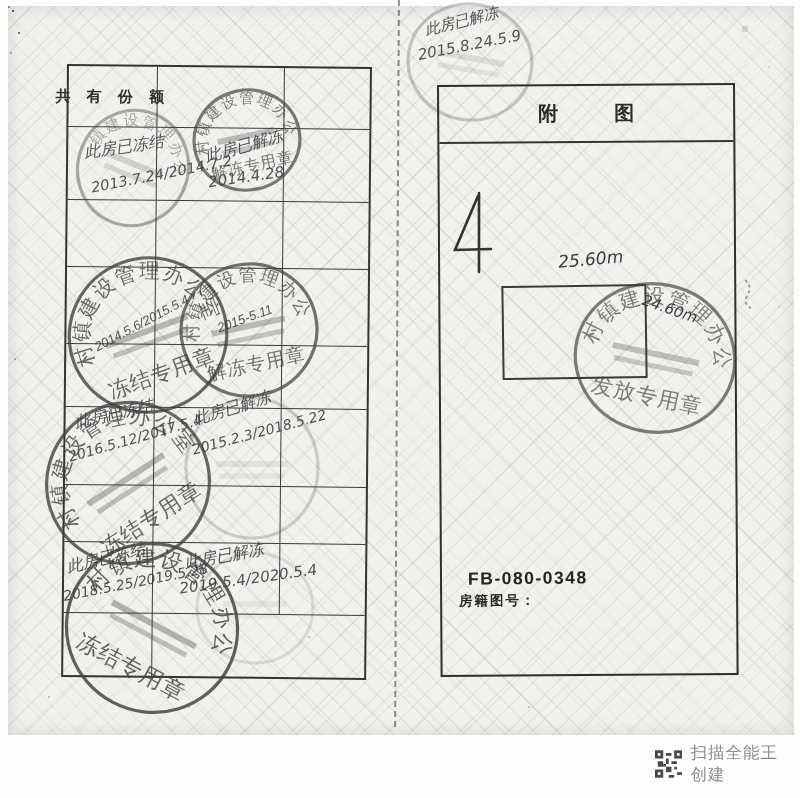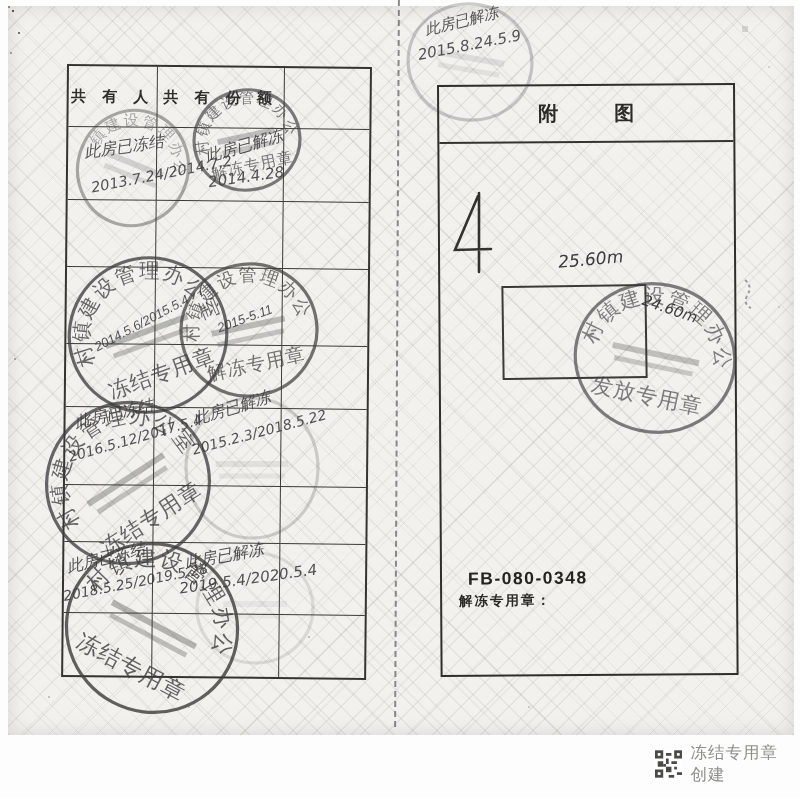--- a/index.html
+++ b/index.html
@@ -60,21 +60,20 @@
 
 <div id="stage">
   <div class="scan">
     <div class="watermark"></div>
     <div class="speckles"></div>
   </div>
 
   <div class="binding"></div>
 
   <div class="left-table">
-    <div class="cell hdr">共 有 人</div>
     <div class="cell hdr">共 有 份 额</div>
 
     <div class="cell"></div>
       <div class="cell"></div>
       <div class="cell"></div>
     <div class="cell"></div>
       <div class="cell"></div>
       <div class="cell"></div>
     <div class="cell"></div>
       <div class="cell"></div>
@@ -114,21 +113,21 @@
   </div>
 
   <div class="hw" style="left:424px;top:12px;font-size:15px;transform:rotate(-14deg)">此房已解冻</div>
   <div class="hw" style="left:417px;top:36px;font-size:15px;transform:rotate(-11deg)">2015.8.24.5.9</div>
 
   <div class="plot-rect"></div>
   <div class="dim" style="left:558px;top:249px;font-size:17px;transform:rotate(-5deg)">25.60m</div>
   <div class="dim" style="left:641px;top:300px;font-size:15px;transform:rotate(19deg)">24.60m</div>
 
   <div class="figure-code">FB-080-0348</div>
-  <div class="figure-label">解冻专用章：</div>
+  <div class="figure-label">房籍图号：</div>
 
   <svg id="overlay" viewBox="0 0 800 798">
       <g transform="translate(247,140) rotate(-12)">
         <ellipse cx="0" cy="0" rx="53" ry="50" fill="none" stroke="rgba(62,62,60,0.68)" stroke-width="3.2"></ellipse>
         <line x1="-29.150000000000002" y1="-4" x2="29.150000000000002" y2="-4" stroke="rgba(70,70,68,0.30600000000000005)" stroke-width="6"></line>
         <line x1="-26.5" y1="8" x2="26.5" y2="8" stroke="rgba(70,70,68,0.2584)" stroke-width="5"></line>
         <defs>
           <path id="tp-s1" d="M -40.28,0 A 40.28 37 0 1 1 40.28,0" fill="none"></path>
         </defs>
         <text font-size="14.66" fill="rgba(62,62,60,0.68)" letter-spacing="2"><textPath href="#tp-s1" startOffset="50%" text-anchor="middle">市村镇建设管理办公室</textPath></text>
@@ -230,15 +229,15 @@
           <rect x="8" y="8" width="2" height="1"></rect>
         <rect x="5" y="9" width="2" height="1"></rect>
           <rect x="3" y="5" width="1" height="1"></rect>
       </g>
       <g fill="#fff">
         <rect x="1" y="1" width="1" height="1"></rect>
           <rect x="8" y="1" width="1" height="1"></rect>
         <rect x="1" y="8" width="1" height="1"></rect>
       </g>
     </svg>
-    <span class="cs-text">冻结专用章 创建</span>
+    <span class="cs-text">扫描全能王 创建</span>
   </div>
 </div>
 
 </body></html>

